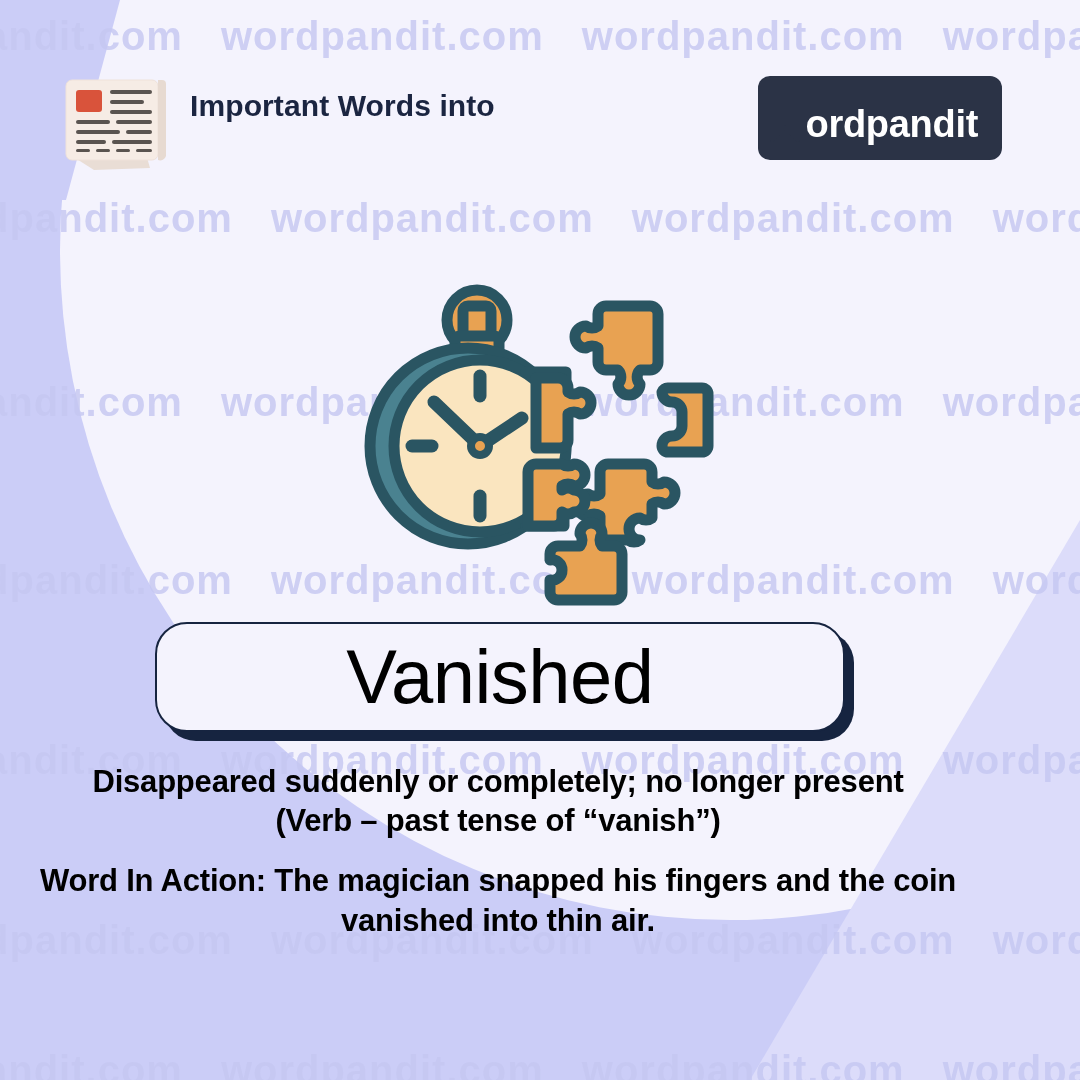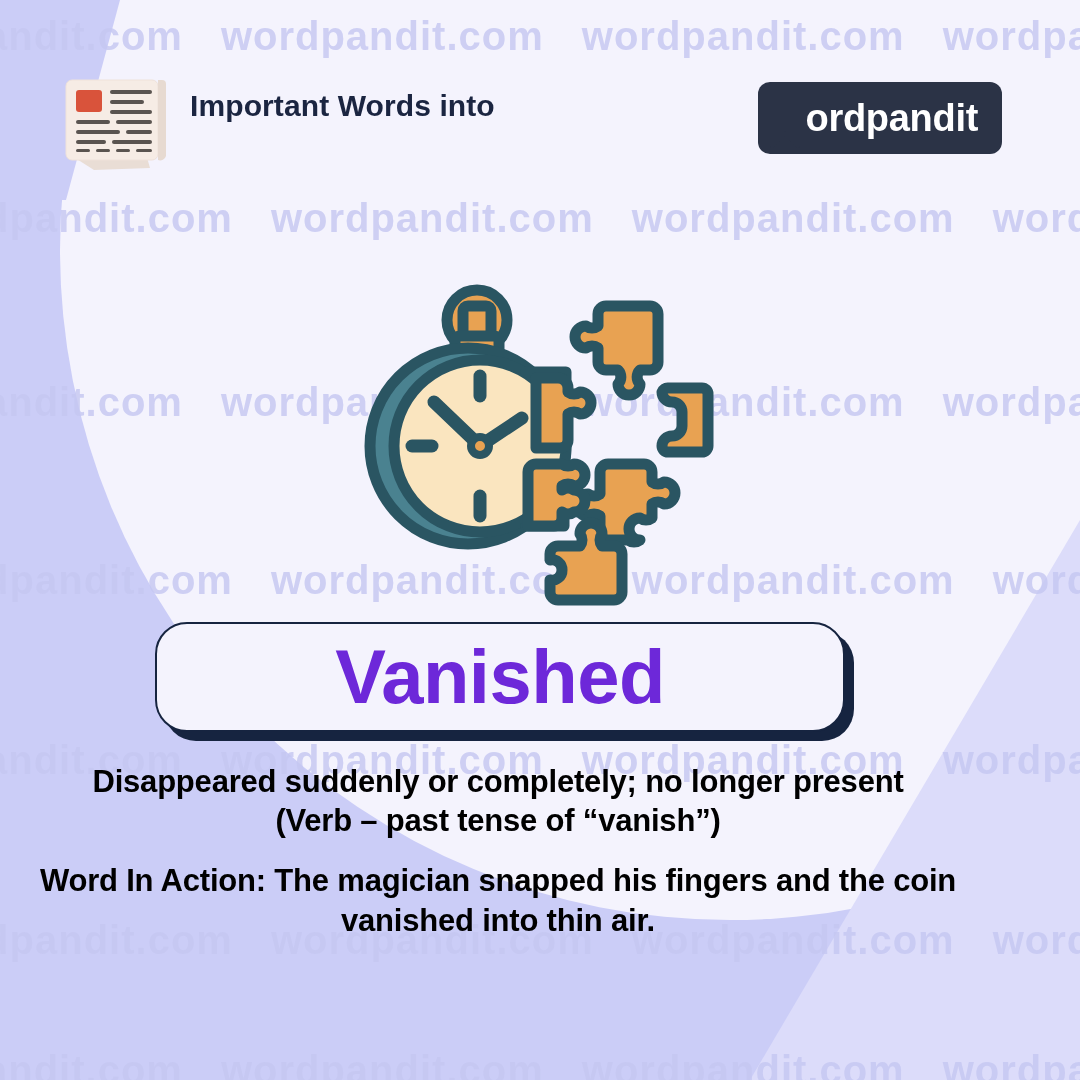--- a/index.html
+++ b/index.html
@@ -87,21 +87,21 @@
   .logo{
     position:absolute; right:78px; top:82px;
     height:72px;
     display:flex; align-items:center;
   }
   .logo-box{
     position:relative;
     background:#2b3346;
     border-radius:12px;
     height:72px;
-    padding:0 24px 0 48px;
+    padding:12px 24px 0 48px;
     display:flex; align-items:center;
   }
   .logo-bookmark{
     position:absolute;
     left:10px; top:0;
     width:34px; height:70px;
   }
   .logo-text{
     color:#ffffff;
     font-size:38px;
@@ -139,22 +139,22 @@
     position:absolute;
     left:0; top:0;
     width:686px; height:106px;
     background:#f4f3fd;
     border:2px solid #162440;
     border-radius:32px;
     display:flex; align-items:center; justify-content:center;
   }
   .word-card-text{
     font-size:76px;
-    font-weight:700;
-    color:#6d28d9;
+    font-weight:400;
+    color:#000000;
     letter-spacing:-.5px;
     line-height:1;
   }
 
   
   .text-block{
     position:absolute;
     left:0; top:762px; width:996px;
     text-align:center;
     z-index:6;

